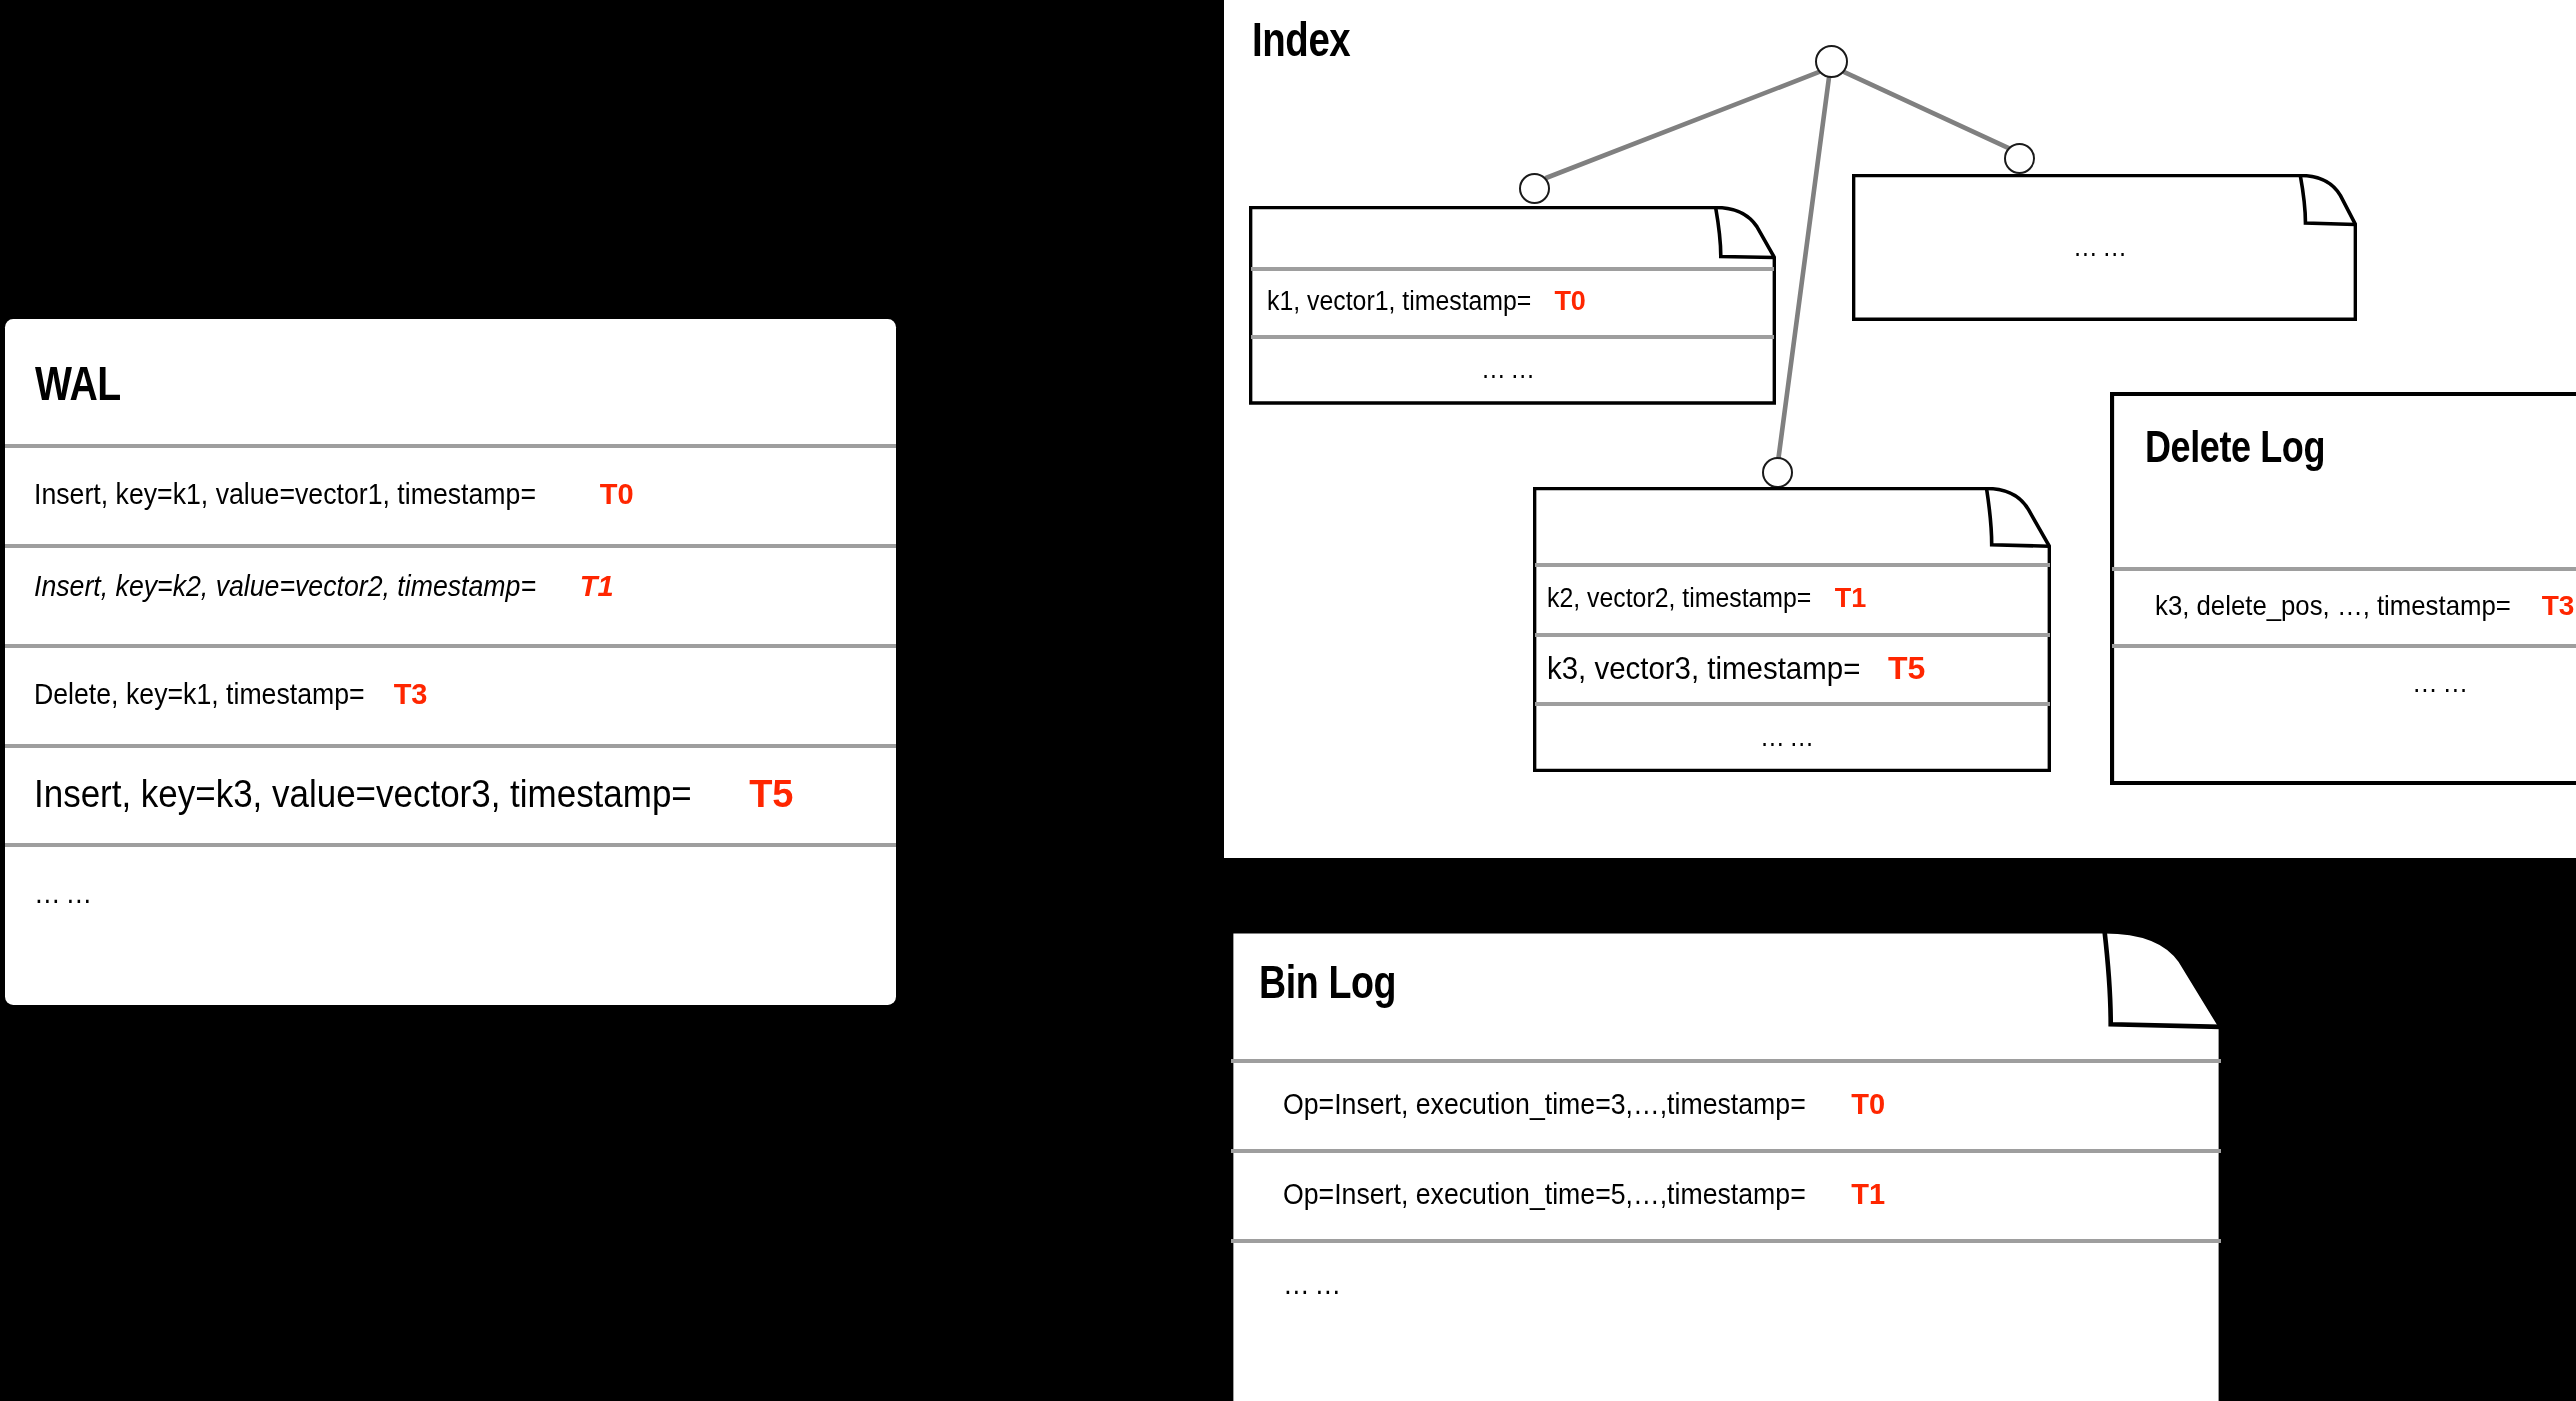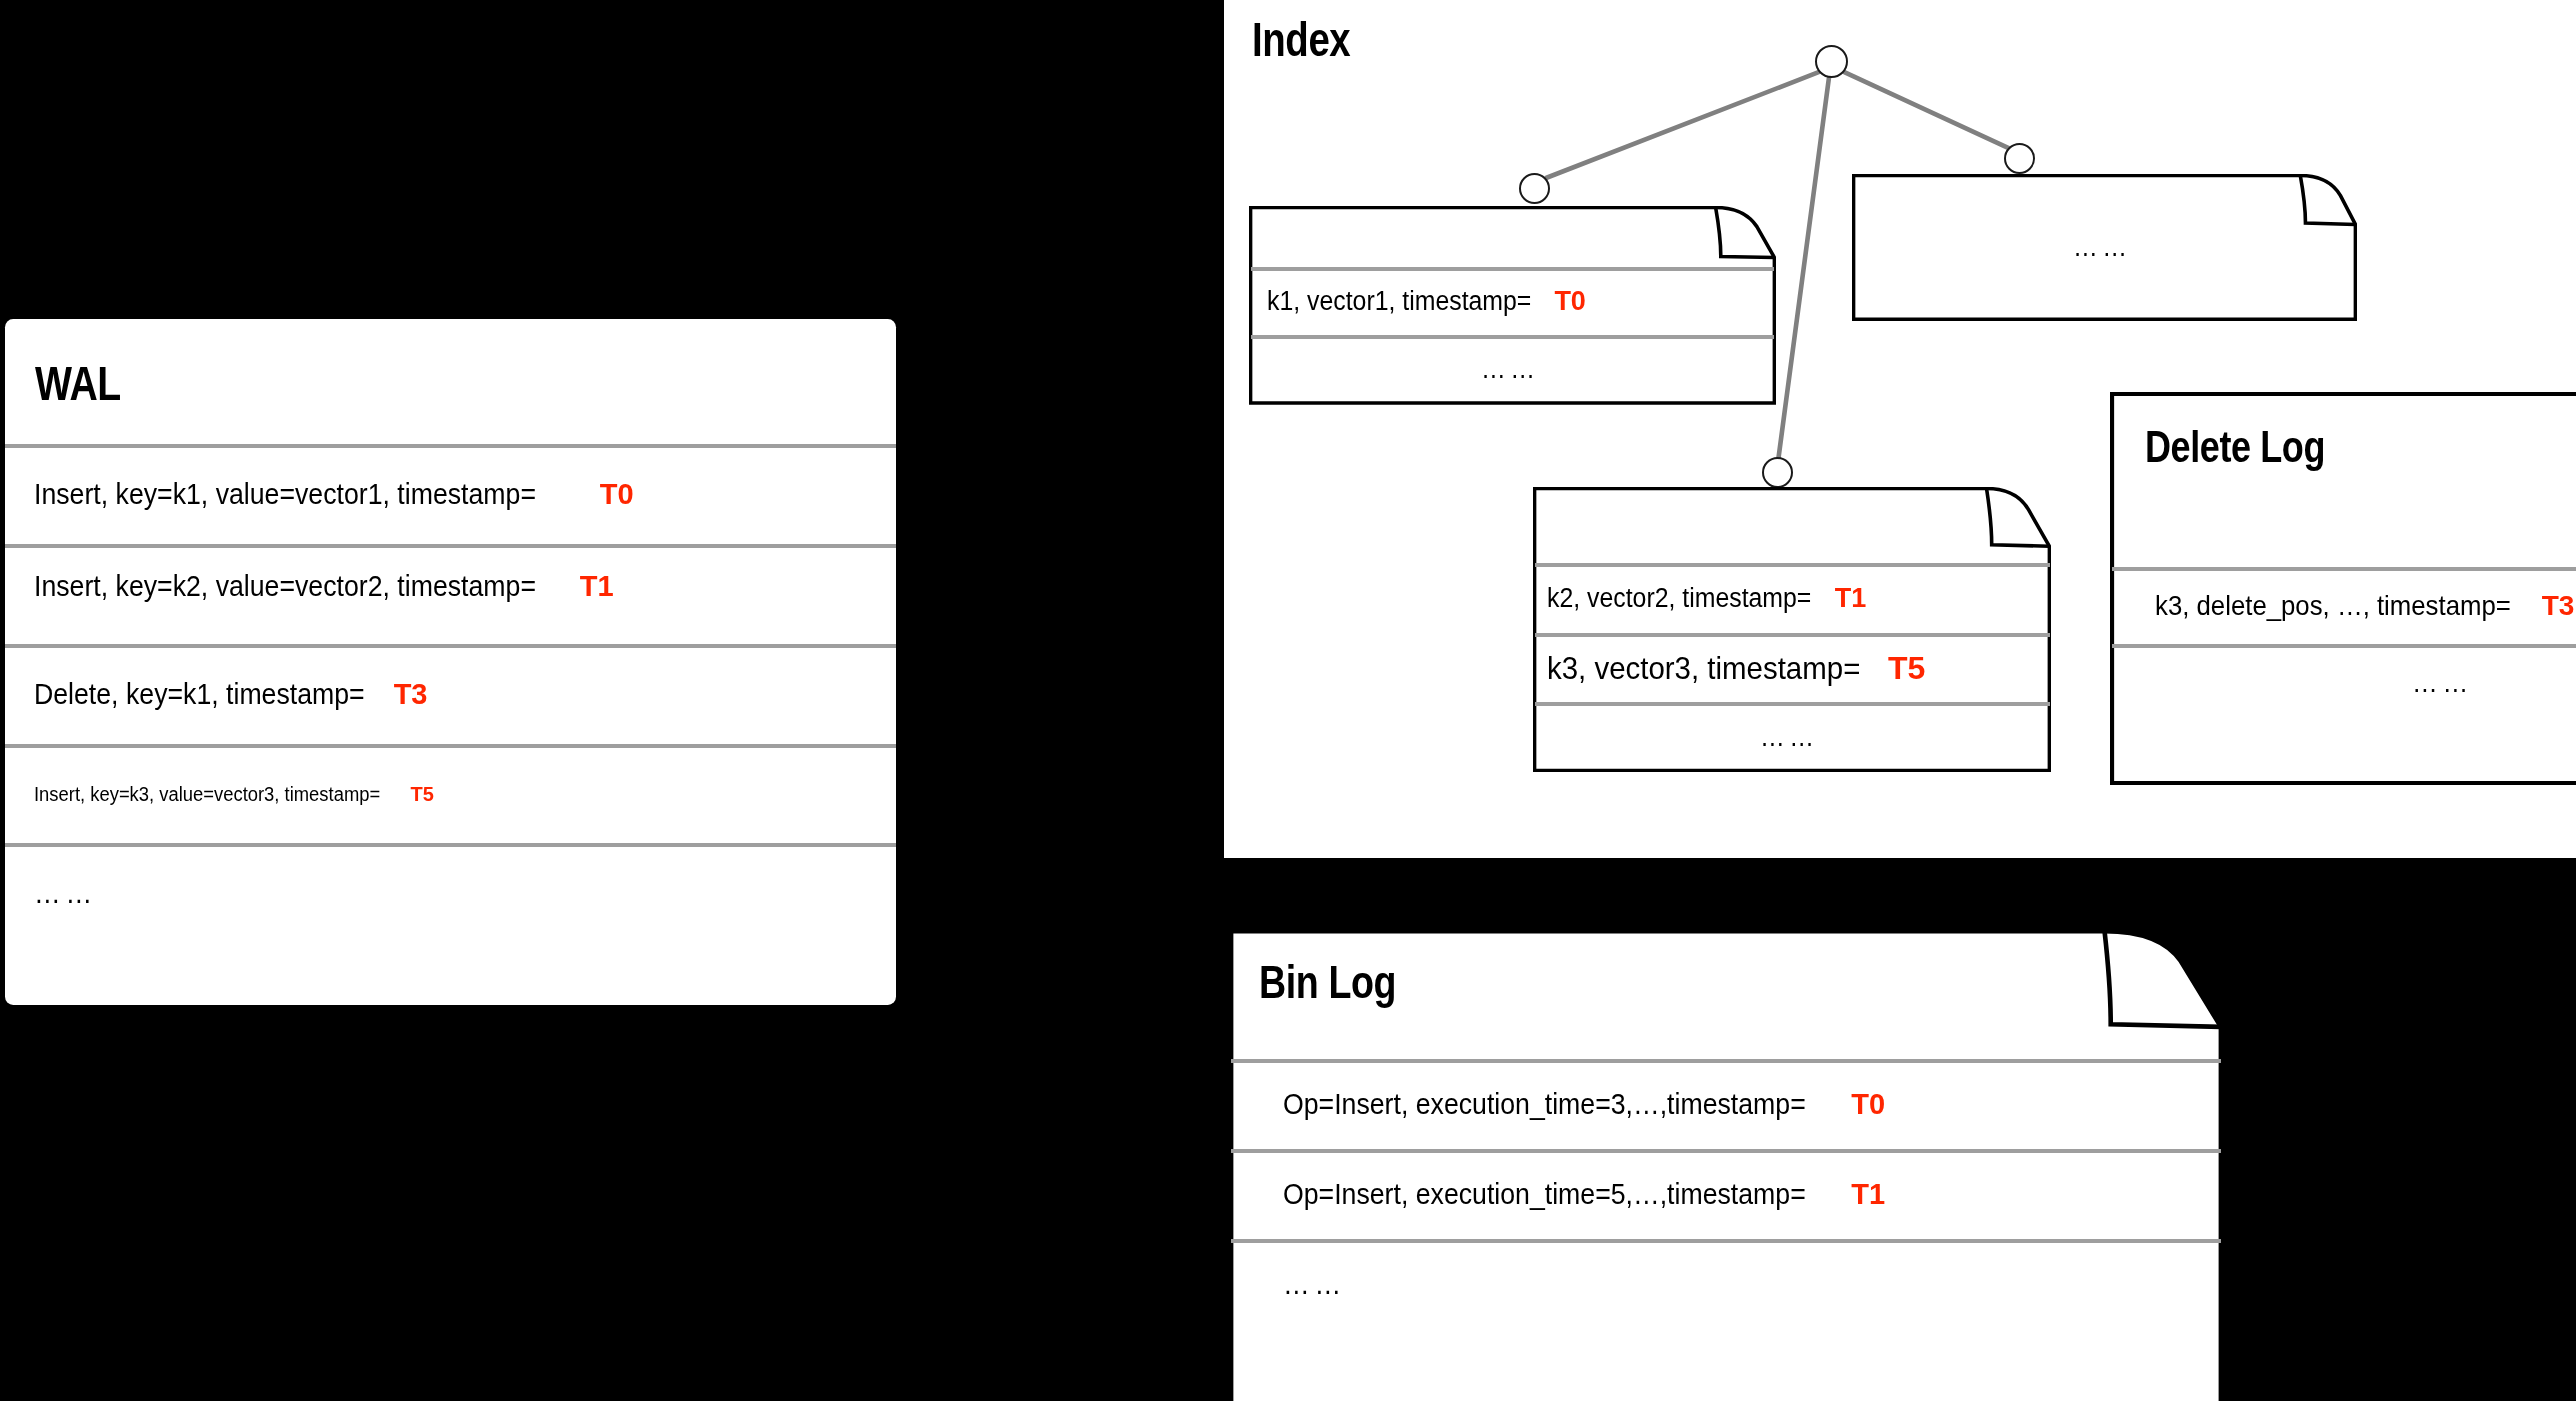--- a/index.html
+++ b/index.html
@@ -83,31 +83,31 @@
 
   <div class="panel rounded" id="wal">
     <div class="card-title">WAL</div>
     <div id="wal-rows">
         <div class="rule" style="left: 0px; width: 891px; height: 3.6px; top: 125px;"></div>
         <div class="row" style="top: 125px; height: 100px; font-size: 29px; padding-left: 29px; gap: 20px;">
           <span class="txt">Insert, key=k1, value=vector1, timestamp=</span>
           <span class="ts">T0</span>
         </div>
         <div class="rule" style="left: 0px; width: 891px; height: 3.6px; top: 225px;"></div>
-        <div class="row" style="top: 225px; height: 85px; font-size: 29px; padding-left: 29px;">
+        <div class="row" style="top: 225px; height: 85px; font-size: 29px; padding-left: 29px; font-style: italic;">
           <span class="txt">Insert, key=k2, value=vector2, timestamp=</span>
           <span class="ts">T1</span>
         </div>
         <div class="rule" style="left: 0px; width: 891px; height: 3.6px; top: 325px;"></div>
         <div class="row" style="top: 325px; height: 100px; font-size: 29px; padding-left: 29px;">
           <span class="txt">Delete, key=k1, timestamp=</span>
           <span class="ts">T3</span>
         </div>
         <div class="rule" style="left: 0px; width: 891px; height: 3.6px; top: 425px;"></div>
-        <div class="row" style="top: 425px; height: 100px; font-size: 20px; padding-left: 29px;">
+        <div class="row" style="top: 425px; height: 100px; font-size: 38px; padding-left: 29px;">
           <span class="txt">Insert, key=k3, value=vector3, timestamp=</span>
           <span class="ts">T5</span>
         </div>
         <div class="rule" style="left: 0px; width: 891px; height: 3.6px; top: 524px;"></div>
         <div class="row" style="top: 524px; height: 100px; font-size: 29px; padding-left: 29px;">
           <span class="txt dots">……</span>
         </div>
       </div>
   </div>
 

